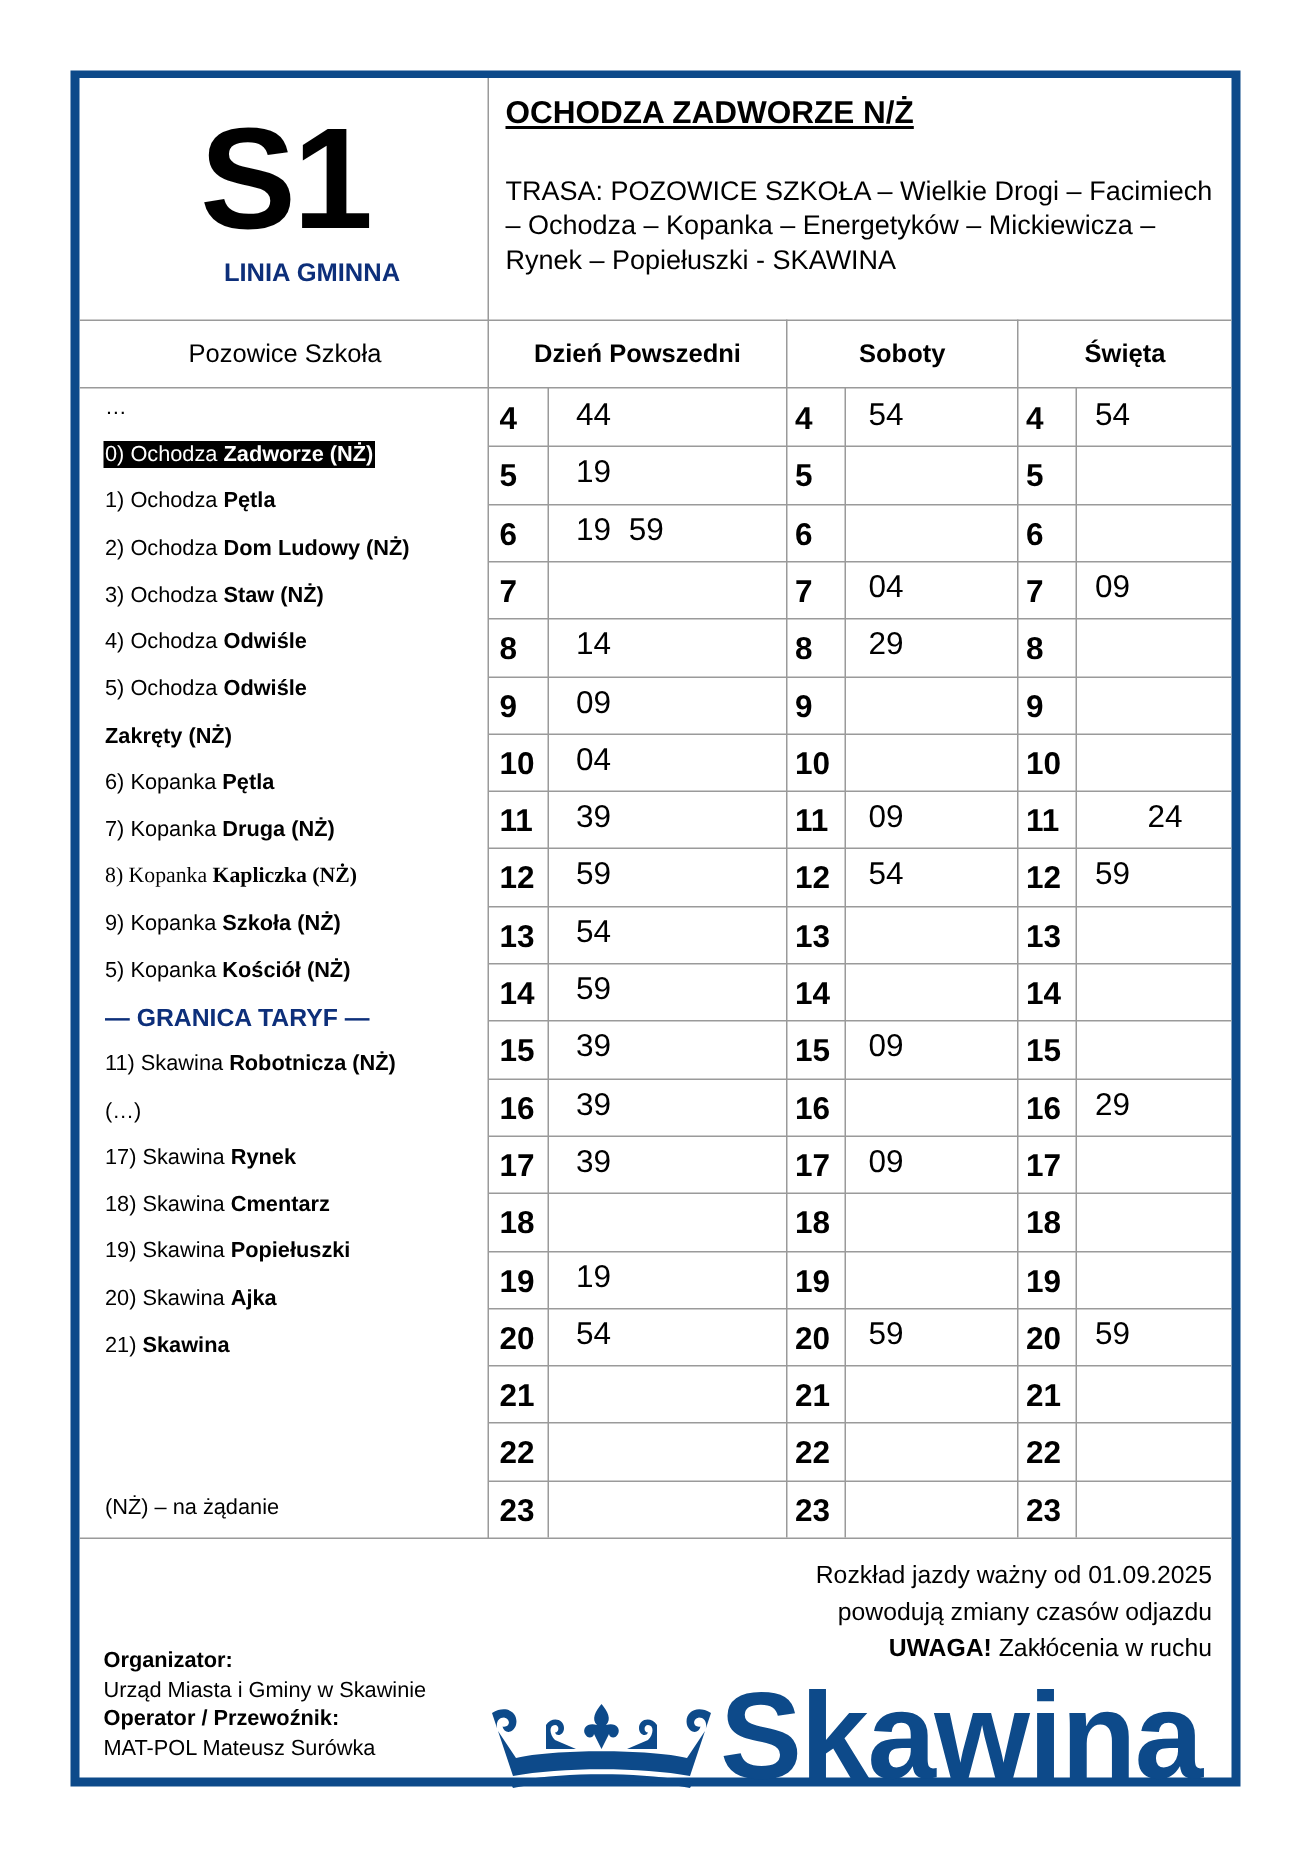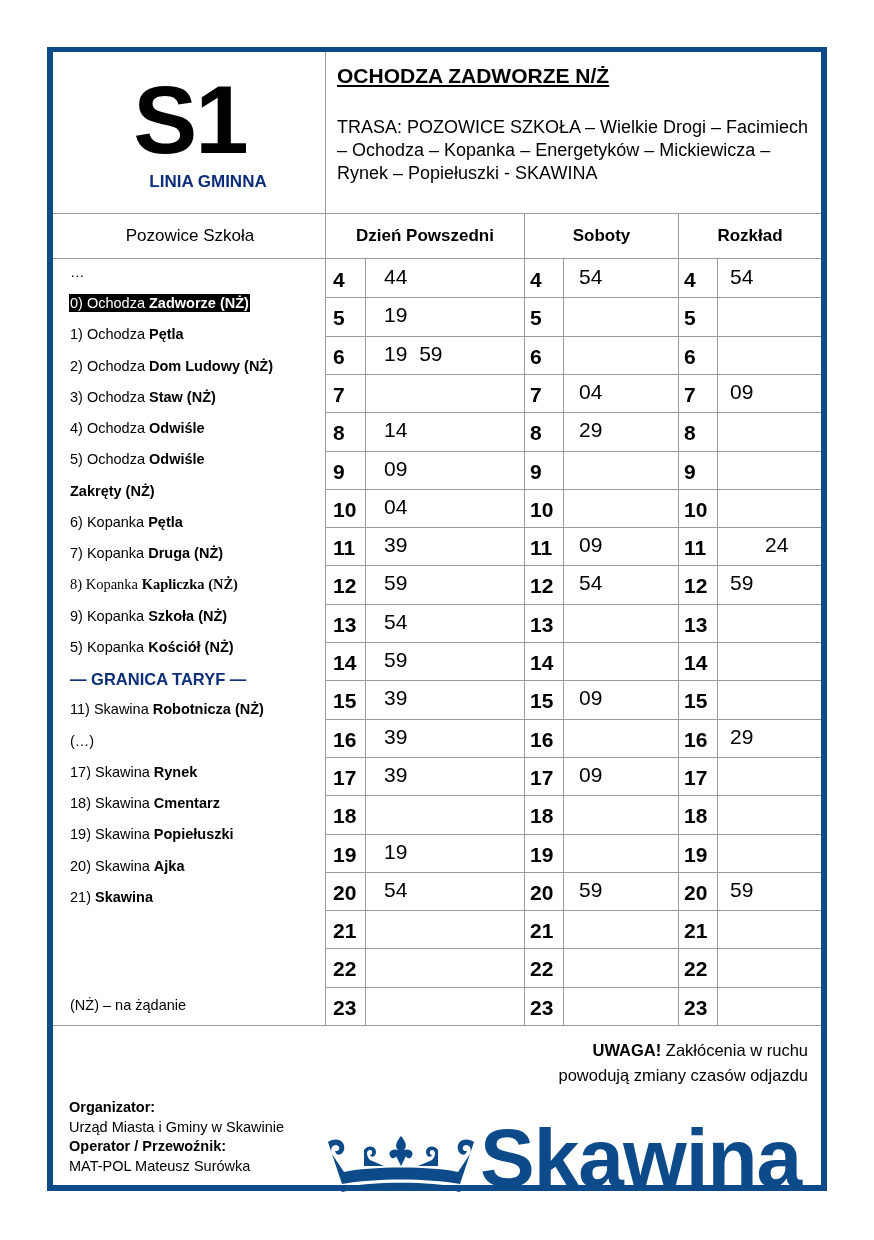--- a/index.html
+++ b/index.html
@@ -65,21 +65,21 @@
   </div>
 
 <div class="line-no">S1</div>
 <div class="line-type">LINIA GMINNA</div>
 <div class="stop-title">OCHODZA ZADWORZE N/Ż</div>
 <div class="route">TRASA: POZOWICE SZKOŁA – Wielkie Drogi – Facimiech – Ochodza – Kopanka – Energetyków – Mickiewicza – Rynek – Popiełuszki - SKAWINA</div>
 
 <div class="from-stop">Pozowice Szkoła</div>
 <div class="col-head" style="left:326px;width:198px;">Dzień Powszedni</div>
 <div class="col-head" style="left:525px;width:153px;">Soboty</div>
-<div class="col-head" style="left:679px;width:142px;">Rozkład</div>
+<div class="col-head" style="left:679px;width:142px;">Święta</div>
 
 <div class="stops" id="stops">
     <div class="stop" style="top: 0px;"><span>…</span></div>
     <div class="stop current" style="top: 30px;"><span>0) Ochodza </span><b>Zadworze (NŻ)</b></div>
     <div class="stop" style="top: 62px;"><span>1) Ochodza </span><b>Pętla</b></div>
     <div class="stop" style="top: 94px;"><span>2) Ochodza </span><b>Dom Ludowy (NŻ)</b></div>
     <div class="stop" style="top: 125px;"><span>3) Ochodza </span><b>Staw (NŻ)</b></div>
     <div class="stop" style="top: 156px;"><span>4) Ochodza </span><b>Odwiśle</b></div>
     <div class="stop" style="top: 187px;"><span>5) Ochodza </span><b>Odwiśle</b></div>
     <div class="stop" style="top: 219px;"><span></span><b>Zakręty (NŻ)</b></div>
@@ -216,22 +216,23 @@
     <div class="mins" style="left: 730px; top: 954px;"></div>
     <div class="hour" style="left: 333px; top: 996px;">23</div>
     <div class="mins" style="left: 384px; top: 993px;"></div>
     <div class="hour" style="left: 530px; top: 996px;">23</div>
     <div class="mins" style="left: 579px; top: 993px;"></div>
     <div class="hour" style="left: 684px; top: 996px;">23</div>
     <div class="mins" style="left: 730px; top: 993px;"></div>
   </div>
 
 <div class="valid">
+  <div>Rozkład jazdy ważny od 01.09.2025</div>
+  <div>powodują zmiany czasów odjazdu</div>
   <div><b>UWAGA!</b><span> Zakłócenia w ruchu</span></div>
-  <div>powodują zmiany czasów odjazdu</div>
 </div>
 <div class="org">
   <div><b>Organizator:</b></div>
   <div>Urząd Miasta i Gminy w Skawinie</div>
   <div><b>Operator / Przewoźnik:</b></div>
   <div>MAT-POL Mateusz Surówka</div>
 </div>
 
 <svg class="crown" width="146" height="56" viewBox="0 0 146 56">
   <g fill="#0d4a8a">

